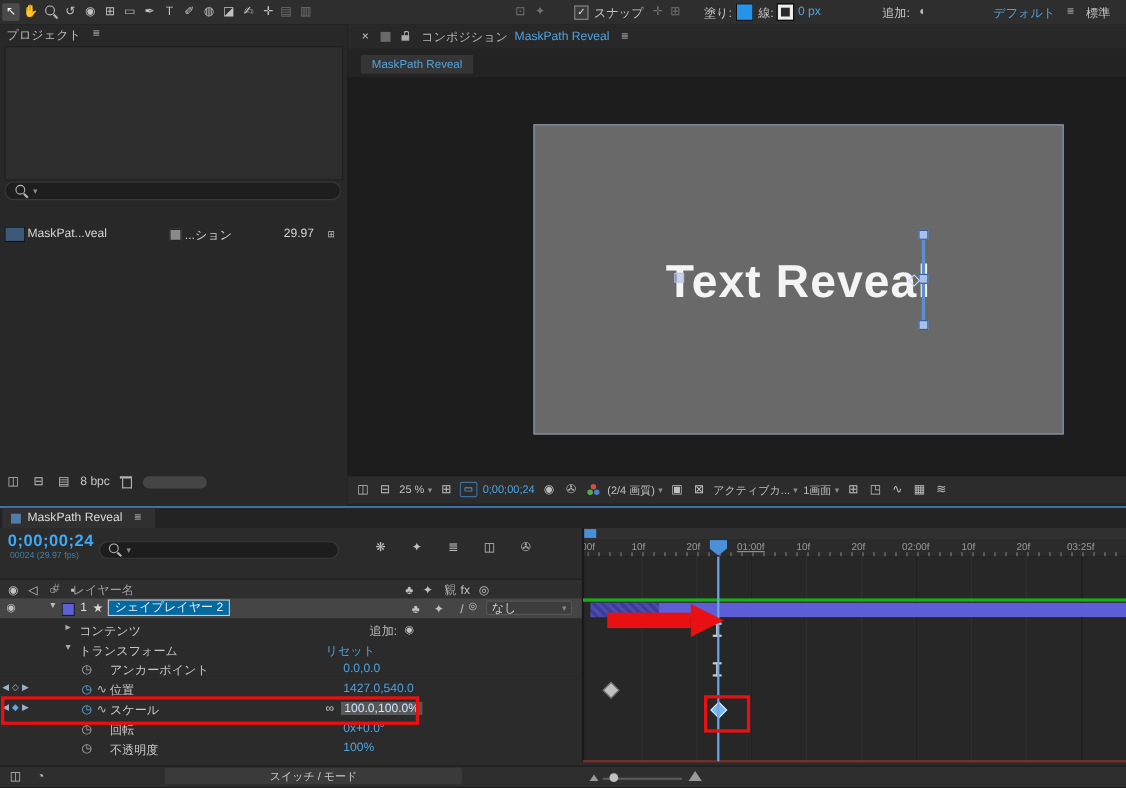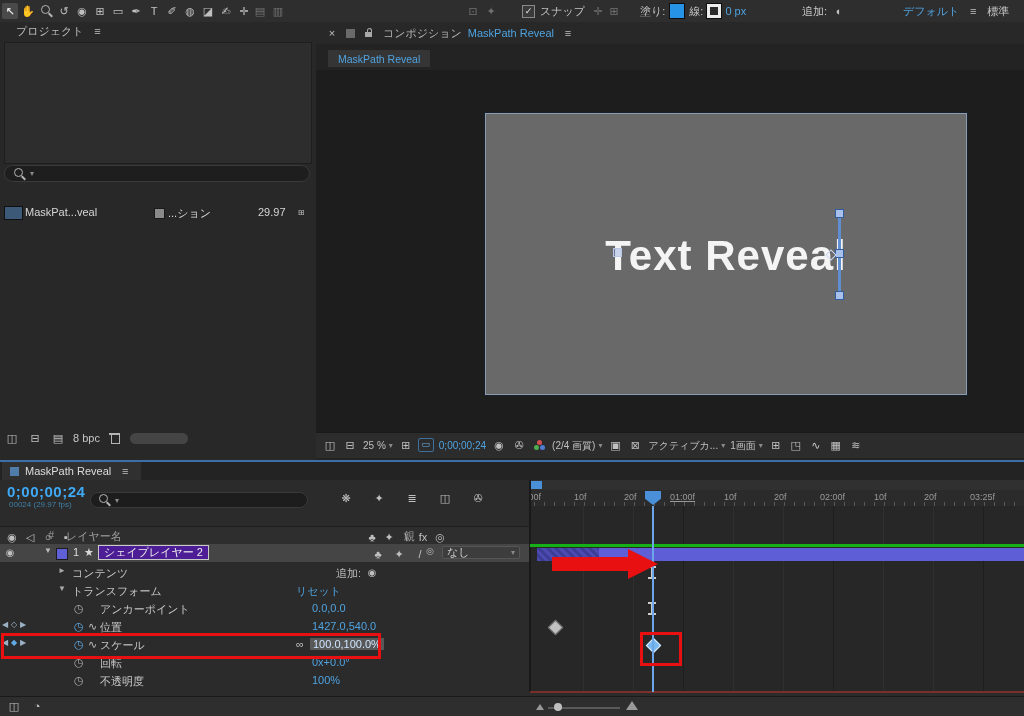--- a/index.html
+++ b/index.html
@@ -30,21 +30,21 @@
   .shape-lock::after{content:"";position:absolute;left:6px;top:3px;width:3px;height:4px;border:1px solid #a8a8a8;border-bottom:none;border-radius:3px 3px 0 0;}
   .checkbox{width:11px;height:11px;border:1px solid #8a8a8a;background:#3a3a3a;display:inline-flex;align-items:center;justify-content:center;}
   .checkbox.checked::after{content:"✓";font-size:9px;color:#e6e6e6;}
   
   #toolbar{position:absolute;left:0;top:0;width:1024px;height:22px;background:#2e2e2e;border-bottom:1px solid #141414;}
   #toolbar .grp{position:absolute;top:0;height:22px;display:flex;align-items:center;gap:2px;}
   .swatch-fill{width:14px;height:14px;background:#2693e6;border:1px solid #0d0d0d;display:inline-block;}
   .swatch-stroke{width:14px;height:14px;background:#2a2a2a;border:3px solid #ececec;outline:1px solid #0d0d0d;box-sizing:border-box;display:inline-block;}
   
   #project{position:absolute;left:0;top:22px;width:316px;height:438px;background:#282828;border-right:1px solid #141414;}
-  .pp-header{position:absolute;left:0;top:0;width:100%;height:18px;display:flex;align-items:center;gap:6px;padding:0 16px;box-sizing:border-box;color:#bdbdbd;}
+  .pp-header{position:absolute;left:0;top:0;width:100%;height:18px;display:flex;align-items:center;gap:6px;padding:0 6px;box-sizing:border-box;color:#bdbdbd;}
   .pp-preview{position:absolute;left:4px;top:20px;width:306px;height:120px;background:#2d2d2d;border:1px solid #1e1e1e;}
   .pp-search{position:absolute;left:4px;top:143px;width:306px;height:17px;background:#1e1e1e;border:1px solid #3a3a3a;border-radius:9px;display:flex;align-items:center;padding:0 6px;box-sizing:border-box;}
   .pp-cols{position:absolute;left:0;top:166px;width:316px;height:15px;background:#383838;border-top:1px solid #1f1f1f;border-bottom:1px solid #1f1f1f;display:flex;font-size:10px;color:#b0b0b0;}
   .pp-cols .col{display:flex;align-items:center;gap:3px;padding:0 4px;box-sizing:border-box;border-right:1px solid #262626;height:100%;}
   .pp-row{position:absolute;left:0;top:182px;width:316px;height:17px;display:flex;align-items:center;color:#d6d6d6;}
   .thumb{position:absolute;left:4px;top:2px;width:17px;height:12px;background:linear-gradient(135deg,#3c5a78 50%,#5b7possible 50%);background-color:#3c5a78;border:1px solid #101010;}
   .chip{position:absolute;left:154px;top:4px;width:9px;height:9px;background:#8a8a8a;border:1px solid #1a1a1a;}
   .pp-bottom{position:absolute;left:4px;bottom:12px;height:20px;display:flex;align-items:center;gap:7px;}
   .pill{width:58px;height:11px;background:#454545;border-radius:6px;}
   
@@ -66,21 +66,21 @@
   .tl-tab{position:absolute;left:2px;top:0;height:18px;background:#303030;display:flex;align-items:center;gap:6px;padding:0 8px;color:#dcdcdc;}
   .tl-sq{width:9px;height:9px;background:#4f7ca8;display:inline-block;}
   .tc-big{position:absolute;left:7px;top:21px;color:#3fa9f5;font-size:15px;font-weight:bold;letter-spacing:.5px;}
   .tc-sub{position:absolute;left:9px;top:38px;color:#3f7fa5;font-size:8px;}
   .tl-search{position:absolute;left:90px;top:30px;width:218px;height:16px;background:#1d1d1d;border:1px solid #3a3a3a;border-radius:8px;display:flex;align-items:center;padding:0 5px;box-sizing:border-box;}
   .tl-icons{position:absolute;left:338px;top:28px;display:flex;gap:17px;}
   .trow{position:absolute;left:0;width:529px;height:18px;background:#2b2b2b;}
   .trow .at{position:absolute;top:2px;white-space:nowrap;}
   .hdr{background:#2e2e2e;border-top:1px solid #1f1f1f;border-bottom:1px solid #1f1f1f;color:#9e9e9e;}
   .layer-row{background:#454545;}
-  .namebox{border:1px solid #c9c9c9;background:#4c1d95;color:#ececec;padding:0 5px;height:13px;line-height:13px;display:inline-block;}
+  .namebox{border:1px solid #c9c9c9;background:#0369a1;color:#ececec;padding:0 5px;height:13px;line-height:13px;display:inline-block;}
   .parent-dd{position:absolute;left:442px;top:2px;width:78px;height:13px;background:#3d3d3d;border:1px solid #565656;border-radius:2px;display:flex;align-items:center;justify-content:space-between;padding:0 4px;box-sizing:border-box;color:#d0d0d0;}
   .val-box{background:#585858;color:#cfe6ff;padding:0 3px;}
   .navkf{font-size:8px;color:#9ab0c4;}
   
   .wa-strip{position:absolute;left:530px;top:18px;width:494px;height:10px;background:#303030;border-bottom:1px solid #1c1c1c;}
   .wa-marker{position:absolute;left:531px;top:19px;width:11px;height:8px;background:#4a90d9;}
   .ruler{position:absolute;left:530px;top:28px;width:494px;height:16px;background:#2b2b2b;border-bottom:1px solid #191919;overflow:hidden;}
   .ruler::after{content:"";position:absolute;left:4px;right:0;bottom:0;height:4px;
      background:repeating-linear-gradient(90deg,#585858 0 1px,transparent 1px 10px);}
   .rl{position:absolute;top:2px;font-size:9px;color:#9a9a9a;}
@@ -415,19 +415,22 @@
     <div class="anno arrow-head"></div>
     <div class="anno red-box-row"></div>
     <div class="anno red-box-kf"></div>
 
     <div class="tl-bottom">
       <span style="display:flex;gap:7px;">
           <span class="icon">◫</span>
           <span class="icon">◔</span>
         </span>
     </div>
+    <div class="switch-btn">
+      <span>スイッチ / モード</span>
+    </div>
     <span class="tri-s"></span>
     <span class="zoom-track"></span>
     <span class="zoom-handle"></span>
     <span class="tri-b"></span>
   </div>
 
 </div>
 
 </body></html>

